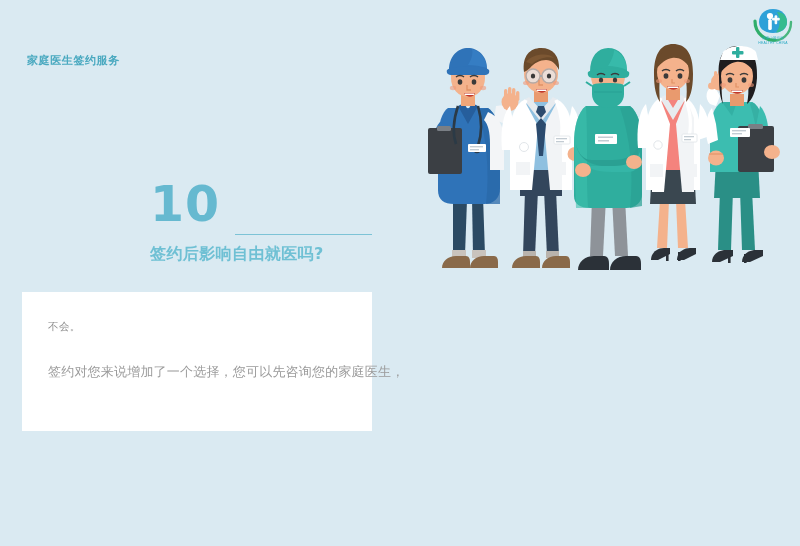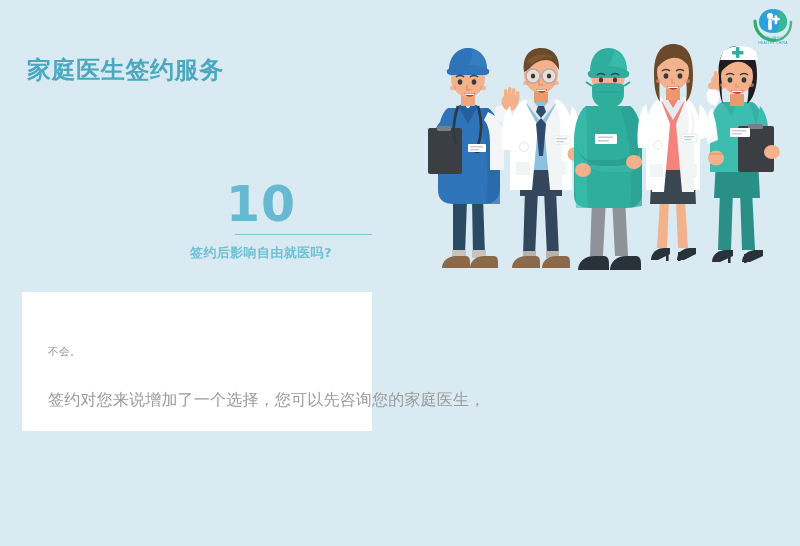--- a/index.html
+++ b/index.html
@@ -16,54 +16,54 @@
   .logo svg{display:block;}
   .logo-text{
     position:absolute;left:750px;top:36px;width:46px;text-align:center;
     font-size:3.4px;letter-spacing:.2px;color:#2aa9c4;line-height:1.45;
     white-space:nowrap;overflow:hidden;
   }
 
   
   .title{
     position:absolute;left:27px;top:53px;
-    color:#4aa9c0;font-size:24px;font-weight:bold;
+    color:#4aa9c0;font-size:11px;font-weight:bold;
     line-height:1.42;letter-spacing:.6px;
     font-family:"DejaVu Sans","Liberation Sans",sans-serif;
   }
   .title div{white-space:nowrap;}
 
   
-  .numblock{position:absolute;left:150px;top:182px;width:222px;text-align:center;}
+  .numblock{position:absolute;left:150px;top:182px;width:222px;text-align:left;}
   .bignum{
     color:#66b9d0;font-size:49px;font-weight:bold;line-height:.95;
     letter-spacing:1px;
     font-family:"DejaVu Sans","Liberation Sans",sans-serif;
   }
   .rule{
     margin-top:5px;margin-left:85px;height:1.5px;background:#7cc3d6;
   }
   .question{
-    margin-top:9px;color:#6fc0d4;font-size:13px;font-weight:bold;
+    margin-top:9px;color:#6fc0d4;font-size:16px;font-weight:bold;
     letter-spacing:.4px;
     font-family:"DejaVu Sans","Liberation Sans",sans-serif;
   }
 
   
   .card{
     position:absolute;left:22px;top:292px;width:350px;height:139px;
     background:#ffffff;
   }
-  .card-inner{padding:28px 26px 0 26px;margin-top:25px;}
+  .card-inner{padding:28px 26px 0 26px;}
   .ans-lead{
     color:#8d8d8d;font-size:10.5px;letter-spacing:.4px;
     font-family:"DejaVu Sans","Liberation Sans",sans-serif;
   }
   .ans-body{
-    margin-top:25px;color:#9b9b9b;font-size:16px;line-height:1.95;
+    margin-top:25px;color:#9b9b9b;font-size:13px;line-height:1.95;
     letter-spacing:.2px;
     font-family:"DejaVu Sans","Liberation Sans",sans-serif;
   }
   .ans-body div{white-space:nowrap;}
 
   
   .illus{position:absolute;left:420px;top:40px;width:380px;height:250px;}
   .illus svg{display:block;}
 </style>
 </head>

